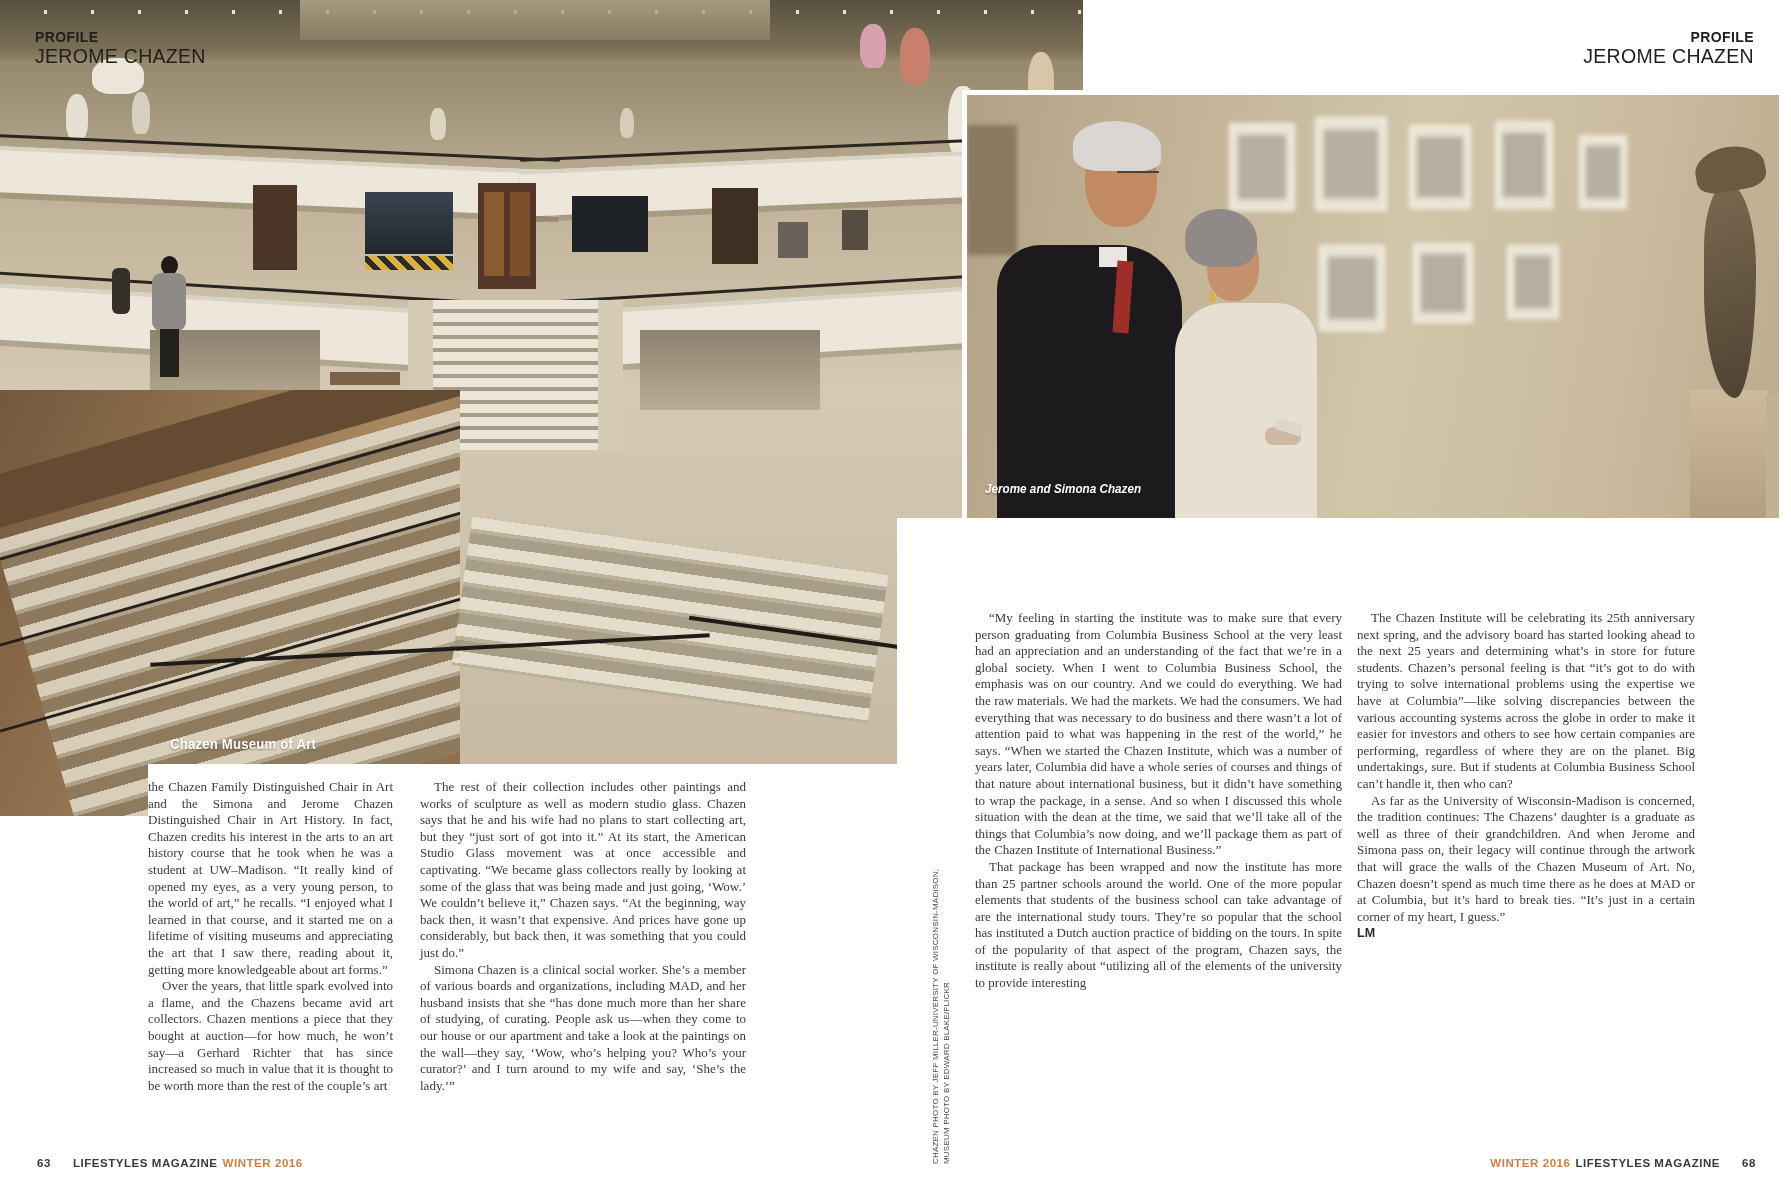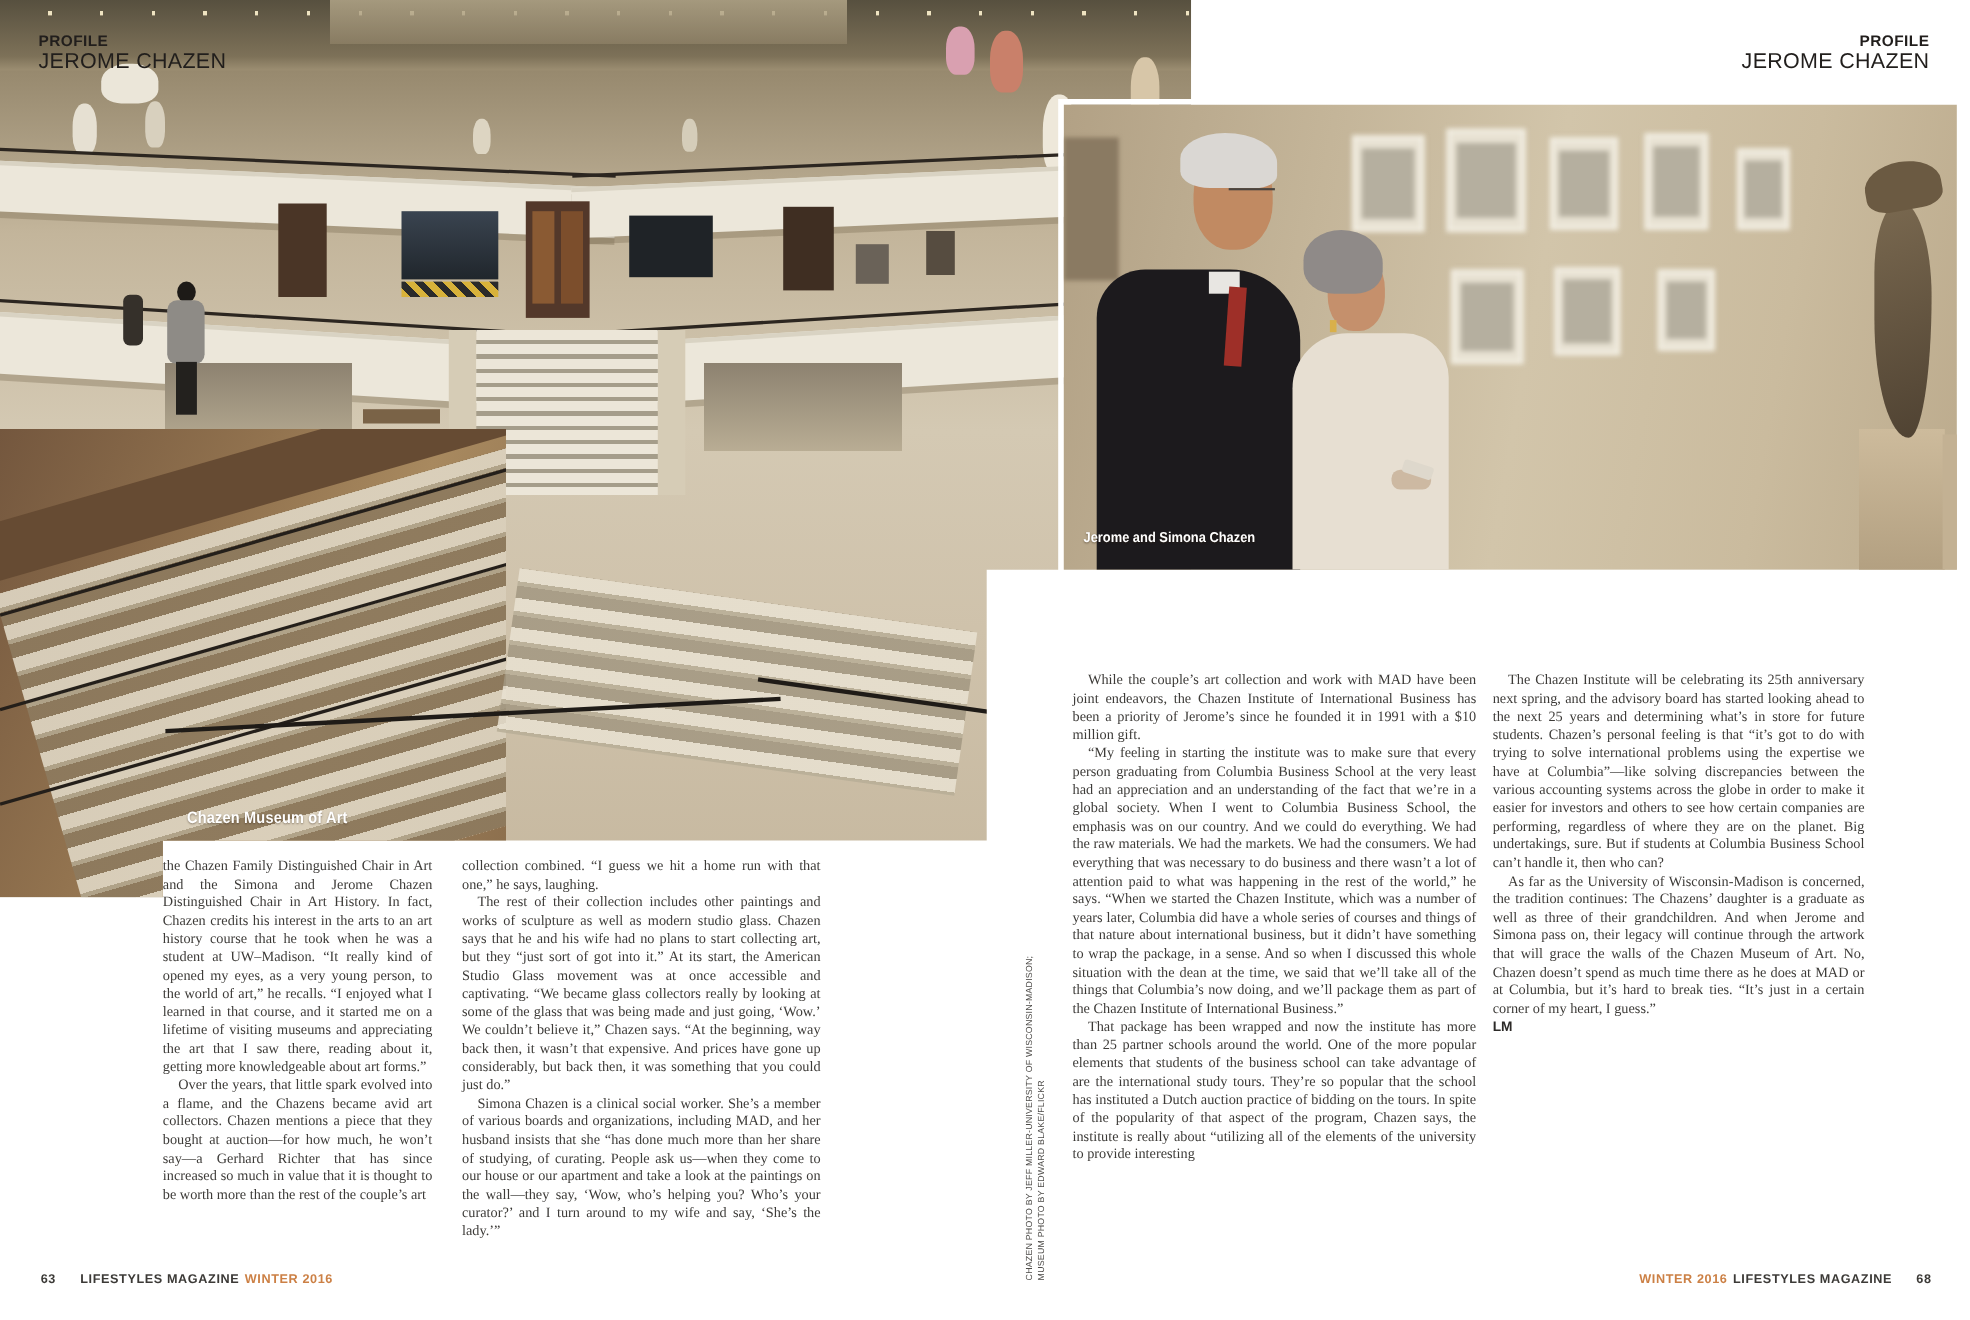--- a/index.html
+++ b/index.html
@@ -32,21 +32,21 @@
   .m-art{position:absolute;}
   .m-stairband{background:repeating-linear-gradient(180deg,#ece6d8 0 9px,#a59d8a 9px 13px);}
   .m-bigstair{position:absolute;left:0;top:390px;width:460px;height:426px;overflow:hidden;
     background:linear-gradient(115deg,#74573e 0%,#92734f 38%,#a8895f 62%,#8a6d4c 100%);}
   .m-caption{position:absolute;left:170px;top:735px;color:#ffffff;font-weight:bold;font-size:15px;
     transform:scaleX(.88);transform-origin:left center;letter-spacing:.2px;
     text-shadow:0 1px 2px rgba(40,25,10,.45);}
 
   
   .couple{position:absolute;left:962px;top:90px;width:822px;height:433px;border:5px solid #ffffff;
-    overflow:hidden;background:linear-gradient(100deg,#b2a185 0%,#c4b599 28%,#d2c5aa 52%,#cabb9e 78%,#bcab8d 100%);}
+    overflow:hidden;background:linear-gradient(100deg,#b2a185 0%,#c4b599 28%,#d2c5aa 52%,#cabb9e 78%,#bcab8d 100%);font-style:italic;}
   .c-frame{position:absolute;background:#e8e2d3;border:4px solid #f1ede1;filter:blur(2.5px);}
   .c-frame .art{position:absolute;left:8%;top:10%;width:84%;height:80%;background:#b5af9f;}
   .c-caption{position:absolute;left:18px;bottom:22px;color:#ffffff;font-weight:bold;font-size:13px;
     transform:scaleX(.9);transform-origin:left center;text-shadow:0 1px 2px rgba(40,25,10,.5);}
 
   
   .col{position:absolute;font-family:"Liberation Serif","DejaVu Serif",serif;font-size:13px;
     line-height:16.6px;color:#3d3b38;text-align:justify;}
   .col p{margin:0;}
   .col p.ind{text-indent:14px;}
@@ -197,26 +197,24 @@
   <div class="hdr hdr-right">
     <div class="kicker">PROFILE</div>
     <div class="title">JEROME CHAZEN</div>
   </div>
 
   <div class="col lcol1">
     <p>the Chazen Family Distinguished Chair in Art and the Simona and Jerome Chazen Distinguished Chair in Art History. In fact, Chazen credits his interest in the arts to an art history course that he took when he was a student at UW–Madison. “It really kind of opened my eyes, as a very young person, to the world of art,” he recalls. “I enjoyed what I learned in that course, and it started me on a lifetime of visiting museums and appreciating the art that I saw there, reading about it, getting more knowledgeable about art forms.”</p>
     <p class="ind">Over the years, that little spark evolved into a flame, and the Chazens became avid art collectors. Chazen mentions a piece that they bought at auction—for how much, he won’t say—a Gerhard Richter that has since increased so much in value that it is thought to be worth more than the rest of the couple’s art</p>
   </div>
   <div class="col lcol2">
-    <p>collection combined. “I guess we hit a home run with that one,” he says, laughing.</p>
     <p class="ind">The rest of their collection includes other paintings and works of sculpture as well as modern studio glass. Chazen says that he and his wife had no plans to start collecting art, but they “just sort of got into it.” At its start, the American Studio Glass movement was at once accessible and captivating. “We became glass collectors really by looking at some of the glass that was being made and just going, ‘Wow.’ We couldn’t believe it,” Chazen says. “At the beginning, way back then, it wasn’t that expensive. And prices have gone up considerably, but back then, it was something that you could just do.”</p>
     <p class="ind">Simona Chazen is a clinical social worker. She’s a member of various boards and organizations, including MAD, and her husband insists that she “has done much more than her share of studying, of curating. People ask us—when they come to our house or our apartment and take a look at the paintings on the wall—they say, ‘Wow, who’s helping you? Who’s your curator?’ and I turn around to my wife and say, ‘She’s the lady.’”</p>
   </div>
   <div class="col rcol1">
-    <p class="ind">While the couple’s art collection and work with MAD have been joint endeavors, the Chazen Institute of International Business has been a priority of Jerome’s since he founded it in 1991 with a $10 million gift.</p>
     <p class="ind">“My feeling in starting the institute was to make sure that every person graduating from Columbia Business School at the very least had an appreciation and an understanding of the fact that we’re in a global society. When I went to Columbia Business School, the emphasis was on our country. And we could do everything. We had the raw materials. We had the markets. We had the consumers. We had everything that was necessary to do business and there wasn’t a lot of attention paid to what was happening in the rest of the world,” he says. “When we started the Chazen Institute, which was a number of years later, Columbia did have a whole series of courses and things of that nature about international business, but it didn’t have something to wrap the package, in a sense. And so when I discussed this whole situation with the dean at the time, we said that we’ll take all of the things that Columbia’s now doing, and we’ll package them as part of the Chazen Institute of International Business.”</p>
     <p class="ind">That package has been wrapped and now the institute has more than 25 partner schools around the world. One of the more popular elements that students of the business school can take advantage of are the international study tours. They’re so popular that the school has instituted a Dutch auction practice of bidding on the tours. In spite of the popularity of that aspect of the program, Chazen says, the institute is really about “utilizing all of the elements of the university to provide interesting</p>
   </div>
   <div class="col rcol2">
     <p class="ind">The Chazen Institute will be celebrating its 25th anniversary next spring, and the advisory board has started looking ahead to the next 25 years and determining what’s in store for future students. Chazen’s personal feeling is that “it’s got to do with trying to solve international problems using the expertise we have at Columbia”—like solving discrepancies between the various accounting systems across the globe in order to make it easier for investors and others to see how certain companies are performing, regardless of where they are on the planet. Big undertakings, sure. But if students at Columbia Business School can’t handle it, then who can?</p>
     <p class="ind">As far as the University of Wisconsin-Madison is concerned, the tradition continues: The Chazens’ daughter is a graduate as well as three of their grandchildren. And when Jerome and Simona pass on, their legacy will continue through the artwork that will grace the walls of the Chazen Museum of Art. No, Chazen doesn’t spend as much time there as he does at MAD or at Columbia, but it’s hard to break ties. “It’s just in a certain corner of my heart, I guess.”</p>
     <p><span class="endmark">LM</span></p>
   </div>
 
   <div class="credit">

